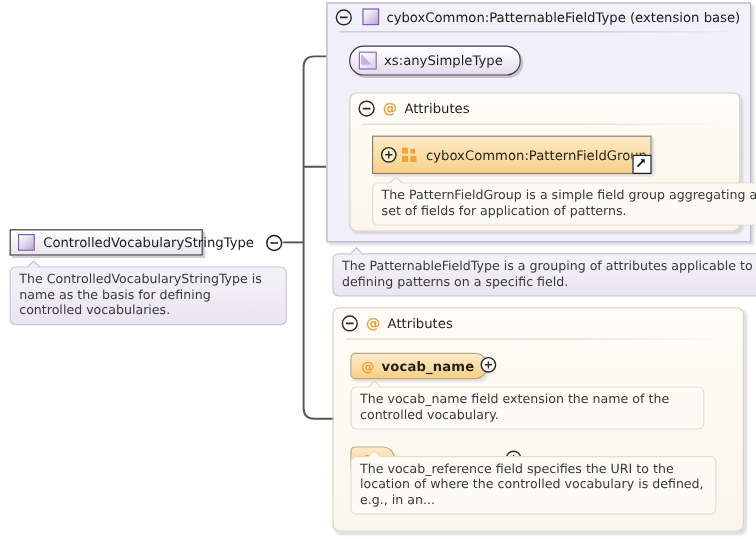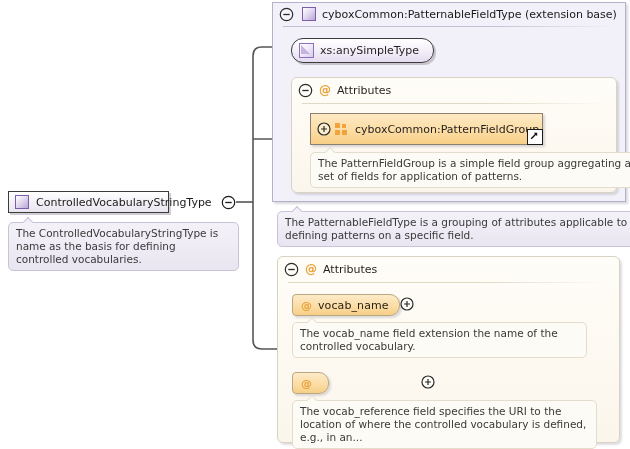--- a/index.html
+++ b/index.html
@@ -225,21 +225,21 @@
     align-items: center;
     padding: 0 10px 0 6px;
     border-radius: 4px 10px 10px 4px;
     background: linear-gradient(to bottom, #fdeac8 0%, #fbdda6 55%, #f7cf87 100%);
     border: 1px solid #b9a882;
     box-shadow: 2px 2px 2px rgba(150,145,160,0.3);
     font-size: 11px;
     color: #241f16;
   }
   .attr-pill .at-sign { margin: 0 6px 0 2px; font-size: 11px; }
-  .attr-pill .pill-name { font-weight: normal; letter-spacing: .1px; }
+  .attr-pill .pill-name { font-weight: bold; letter-spacing: .1px; }
 
   .plus-free { position: absolute; }
 </style>
 </head>
 <body>
 
 <svg id="connectors" viewBox="0 0 630 449" width="630" height="449" aria-hidden="true">
   <g fill="none" stroke="#565656" stroke-width="1.6">
 
     <path d="M236,202 H253"></path>
@@ -353,16 +353,16 @@
   <span>The vocab_name field extension the name of the controlled vocabulary.</span>
 </div>
 
 <div class="attr-pill" style="left:292px; top:372px;">
   <span class="at-sign">@</span>
 </div>
 <svg class="plus-free" style="left:421px; top:375px;" width="14" height="14">
   <circle cx="7" cy="7" r="6" fill="#fffdf8" stroke="#2b2b2b" stroke-width="1.2"></circle>
   <path d="M4,7 H10 M7,4 V10" stroke="#2b2b2b" stroke-width="1.2"></path>
 </svg>
-<div class="annot annot-cream" style="left:292px; top:400px; width:305px;">
+<div class="annot annot-cream" style="left:292px; top:380px; width:305px;">
   <span class="tail"></span>
   <span>The vocab_reference field specifies the URI to the location of where the controlled vocabulary is defined, e.g., in an...</span>
 </div>
 
 </body></html>

